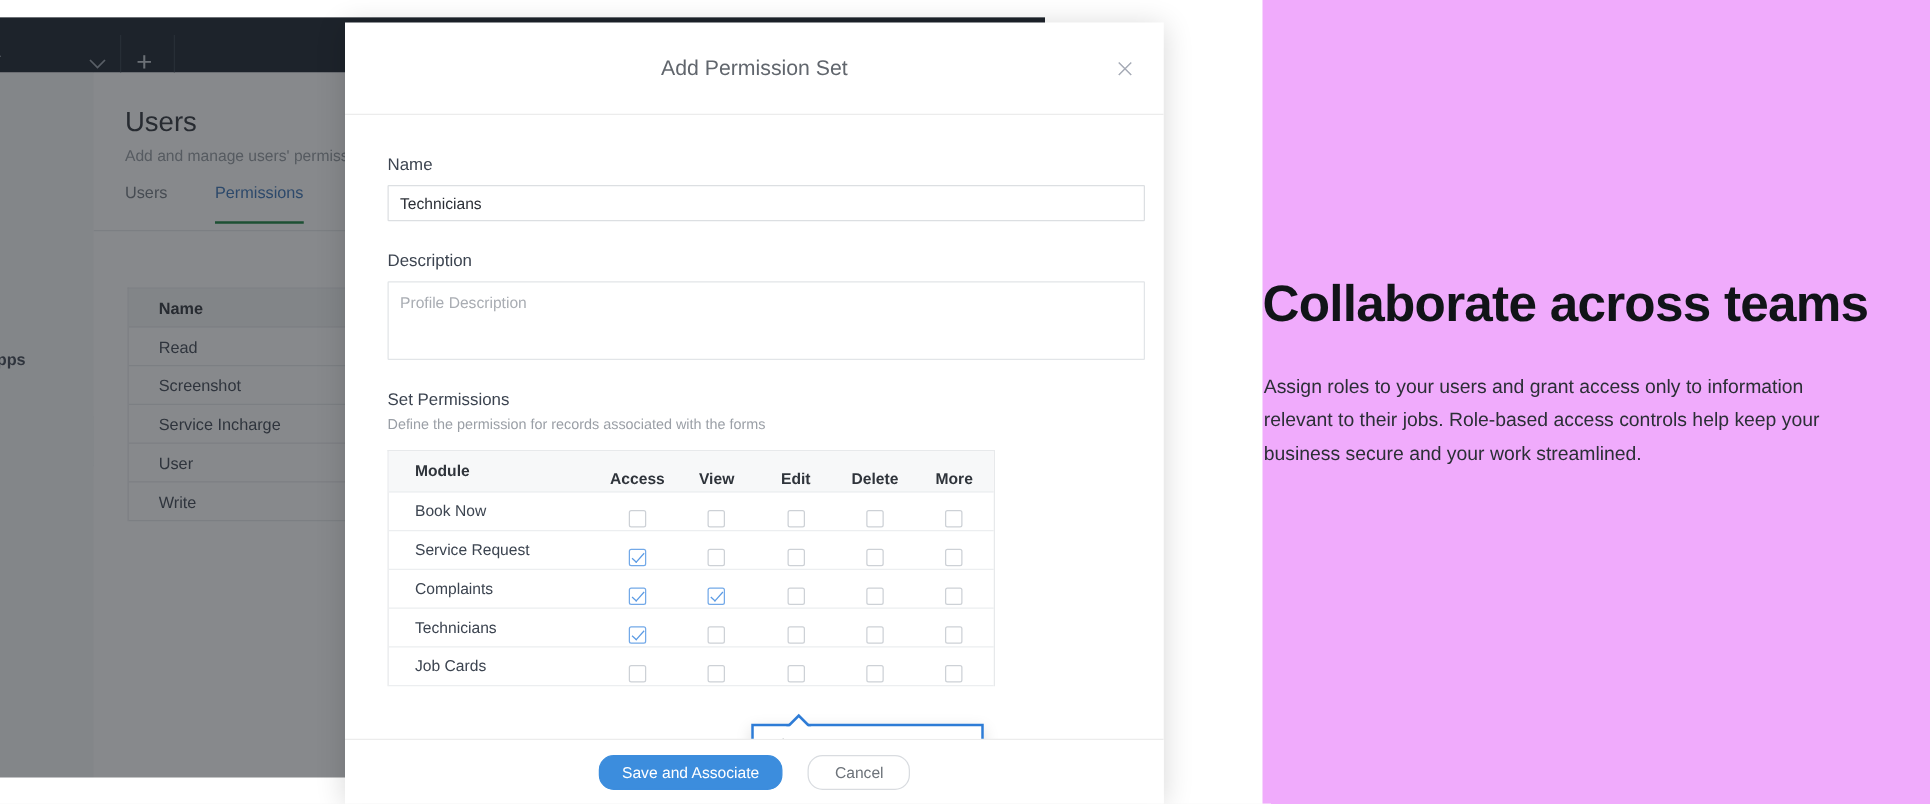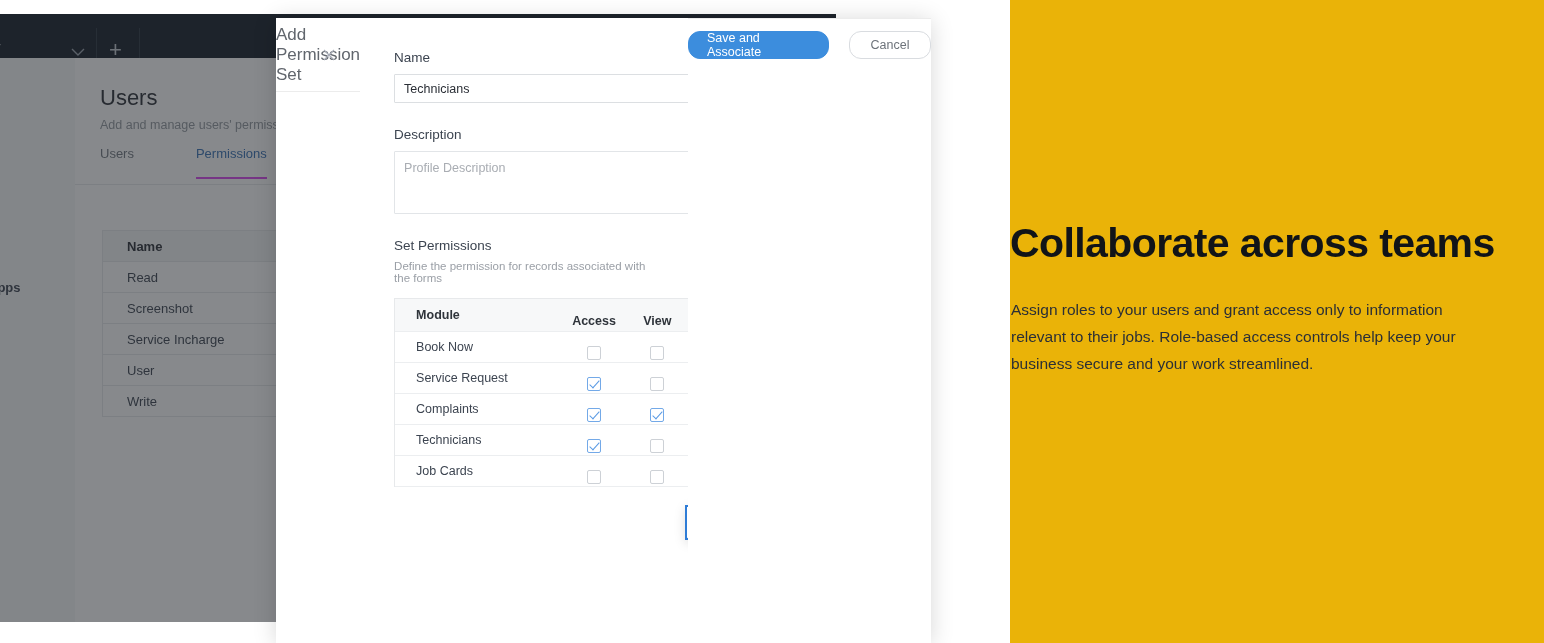--- a/index.html
+++ b/index.html
@@ -23,33 +23,33 @@
   .bg-sidebar { position: absolute; left: 0; top: 58px; width: 75px; height: 564px; background: #f7f8f9; }
   .bg-sidebar-apps { position: absolute; left: -12px; top: 222px; font-size: 13px; font-weight: 700; color: #3c4450; }
   .bg-collapse { position: absolute; left: 75px; top: 333px; width: 20px; height: 40px; background:#eceef0;
                  border:1px solid #e0e3e6; border-left:none; display:flex; align-items:center; justify-content:center;
                  color:#5c636c; font-size:13px; }
   .bg-content { position: absolute; left: 75px; top: 58px; width: 761px; height: 564px; background: #fff; }
   .bg-title { position: absolute; left: 25px; top: 27px; font-size: 22px; color: #2b2f36; font-weight: 400; }
   .bg-sub { position: absolute; left: 25px; top: 60px; font-size: 12.5px; color: #93999f; }
   .bg-tabs { position: absolute; left: 25px; top: 88px; display: flex; gap: 38px; }
   .bg-tab { font-size: 13px; color: #717880; padding-bottom: 16px; }
-  .bg-tab.active { color: #3872b5; border-bottom: 2px solid #d946ef; margin-left: 24px; }
+  .bg-tab.active { color: #3872b5; border-bottom: 2px solid #15803d; }
   .bg-tabline { position: absolute; left: 0; top: 126px; width: 761px; height: 1px; background: #e7e9eb; }
   .bg-table { position: absolute; left: 27px; top: 172px; width: 700px; border: 1px solid #e7e9eb; border-bottom:none; background:#fff; }
   .bg-tr { height: 31px; display: flex; align-items: center; border-bottom: 1px solid #e7e9eb; padding-left: 24px; font-size: 13px; color: #3c4450; }
   .bg-tr.head { background: #f4f5f6; font-weight: 700; color:#2b2f36; }
 
   .scrim { position: absolute; left: 0; top: 14px; width: 836px; height: 608px; background: rgba(36,40,46,0.55); }
 
   
   .modal {
     position: absolute; left: 276px; top: 18px; width: 655px; height: 625px;
     background: #fff; box-shadow: 0 2px 22px rgba(0,0,0,0.16);
-    display: flex; flex-direction: row; overflow: hidden;
+    display: flex; flex-direction: column; overflow: hidden;
   }
   .modal-header { position: relative; height: 74px; flex: 0 0 74px; border-bottom: 1px solid #ececec;
                   display: flex; align-items: center; justify-content: center; }
   .modal-title { font-size: 17px; color: #61666d; font-weight: 400; }
   .modal-close { position: absolute; right: 22px; top: 28px; width: 18px; height: 18px; color: #a6abb6; }
 
   .modal-body { position: relative; flex: 1 1 auto; padding: 32px 34px 10px 34px; overflow: hidden; }
 
   .field-label { font-size: 13.5px; color: #3c4450; margin-bottom: 9px; }
   .text-input { width: 606px; height: 29px; border: 1px solid #dcdfe2; padding: 0 9px;
@@ -90,21 +90,21 @@
   .pop-close { width: 13px; height: 13px; color:#a6abb6; }
 
   .modal-footer { flex: 0 0 52px; height: 52px; border-top: 1px solid #ececec; background:#fff;
                   display: flex; align-items: center; justify-content: center; gap: 20px; }
   .btn { height: 28px; padding: 0 18px; font-size: 12.5px; display:flex; align-items:center;
          justify-content:center; border-radius: 12px; font-family: "Liberation Sans", sans-serif; }
   .btn-primary { background: #3c8ddd; color: #fff; border: 1px solid #3c8ddd; min-width: 141px; }
   .btn-secondary { background: #fff; color: #6d737a; border: 1px solid #d9dce0; min-width: 82px; }
 
   
-  .right { position: absolute; left: 1010px; top: 0; width: 534px; height: 643px; background: #eab308; }
+  .right { position: absolute; left: 1010px; top: 0; width: 534px; height: 643px; background: #f0abfc; }
   .right-h1 { position: absolute; left: 0; top: 222px; font-size: 41px; font-weight: 700; color: #111418;
               letter-spacing: -0.6px; line-height: 1.05; }
   .right-p { position: absolute; left: 1px; top: 296px; width: 448px; font-size: 15.5px; color: #2b2f36; line-height: 27px; }
 </style>
 </head>
 <body>
 
 <div id="root">
 
   <div class="bg-app">

